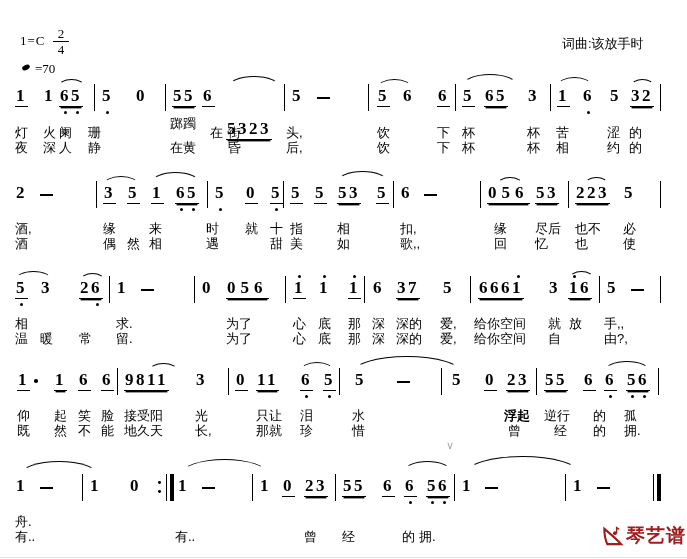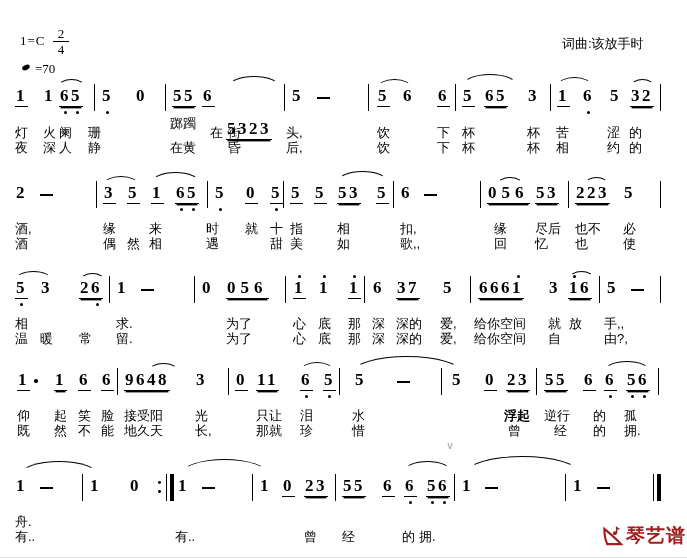--- a/index.html
+++ b/index.html
@@ -239,21 +239,21 @@
       <div class="lyr" style="left: 440px; top: 332px;">爱,</div>
       <div class="lyr" style="left: 474px; top: 332px;">给你空间</div>
       <div class="lyr" style="left: 548px; top: 332px;">自</div>
       <div class="lyr" style="left: 604px; top: 332px;">由?,</div>
       <div class="note u1" style="left: 17px; top: 372px;">1</div>
       <div class="augdot" style="left: 34px; top: 379px;"></div>
       <div class="note u2" style="left: 54px; top: 372px;">1</div>
       <div class="note u1" style="left: 78px; top: 372px;">6</div>
       <div class="note u1" style="left: 101px; top: 372px;">6</div>
       <div class="barline" style="left: 117px; top: 368px;"></div>
-      <div class="note u2" style="left: 124px; top: 372px;">9648</div>
+      <div class="note u2" style="left: 124px; top: 372px;">9811</div>
       <div class="note" style="left: 195px; top: 372px;">3</div>
       <div class="barline" style="left: 228px; top: 368px;"></div>
       <div class="note u1" style="left: 235px; top: 372px;">0</div>
       <div class="note u2" style="left: 256px; top: 372px;">11</div>
       <div class="note u1" style="left: 300px; top: 372px;">6</div>
       <div class="odot" style="left: 305px; top: 395px;"></div>
       <div class="note u1" style="left: 323px; top: 372px;">5</div>
       <div class="odot" style="left: 328px; top: 395px;"></div>
       <div class="barline" style="left: 339px; top: 368px;"></div>
       <div class="note" style="left: 354px; top: 372px;">5</div>

